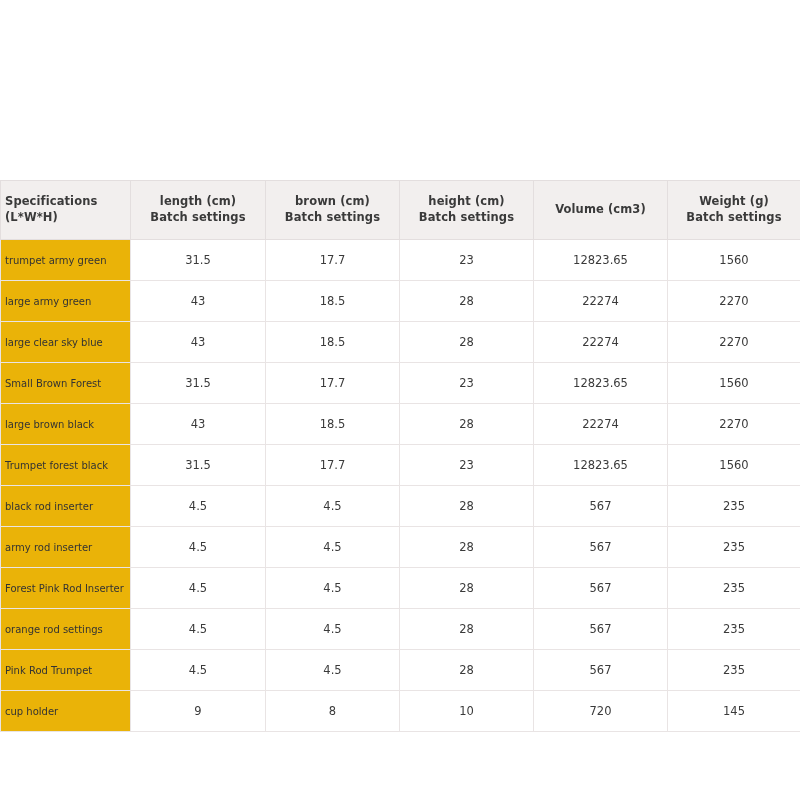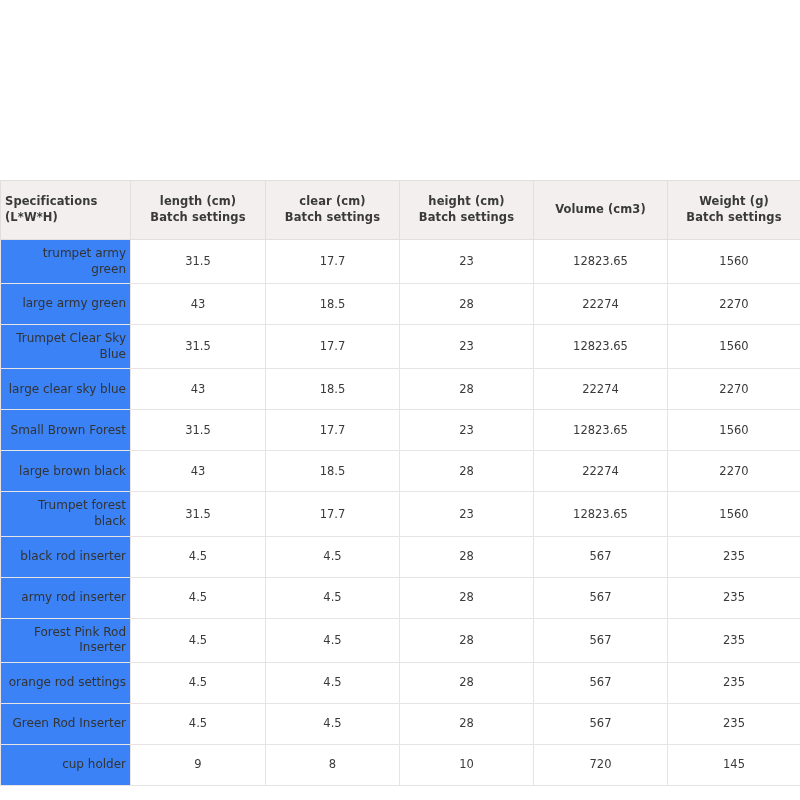--- a/index.html
+++ b/index.html
@@ -57,24 +57,24 @@
     color: #3a3a3a;
     font-size: 11.5px;
     text-align: center;
     padding: 6px 4px;
     height: 28px;
     border: 1px solid #e9e4e4;
     line-height: 1.3;
     vertical-align: middle;
   }
   table.spec-table tbody td.label {
-    background: #3b82f6;
+    background: #eab308;
     color: #333333;
-    font-size: 12px;
-    text-align: right;
+    font-size: 10px;
+    text-align: left;
   }
   .two-line { display: block; }
 </style>
 </head>
 <body>
 
 <div id="page">
   <div id="spec-table-wrap">
     <table class="spec-table">
       <colgroup>
@@ -88,21 +88,21 @@
       <thead>
         <tr>
           <th class="first">
             <span class="two-line">Specifications (L*W*H)</span>
           </th>
           <th>
             <span class="two-line">length (cm)</span>
             <span class="two-line">Batch settings</span>
           </th>
           <th>
-            <span class="two-line">clear (cm)</span>
+            <span class="two-line">brown (cm)</span>
             <span class="two-line">Batch settings</span>
           </th>
           <th>
             <span class="two-line">height (cm)</span>
             <span class="two-line">Batch settings</span>
           </th>
           <th>
             <span class="two-line">Volume (cm3)</span>
           </th>
           <th>
@@ -122,28 +122,20 @@
         </tr>
         <tr>
           <td class="label">large army green</td>
           <td>43</td>
           <td>18.5</td>
           <td>28</td>
           <td>22274</td>
           <td>2270</td>
         </tr>
         <tr>
-          <td class="label">Trumpet Clear Sky Blue</td>
-          <td>31.5</td>
-          <td>17.7</td>
-          <td>23</td>
-          <td>12823.65</td>
-          <td>1560</td>
-        </tr>
-        <tr>
           <td class="label">large clear sky blue</td>
           <td>43</td>
           <td>18.5</td>
           <td>28</td>
           <td>22274</td>
           <td>2270</td>
         </tr>
         <tr>
           <td class="label">Small Brown Forest</td>
           <td>31.5</td>
@@ -194,21 +186,21 @@
         </tr>
         <tr>
           <td class="label">orange rod settings</td>
           <td>4.5</td>
           <td>4.5</td>
           <td>28</td>
           <td>567</td>
           <td>235</td>
         </tr>
         <tr>
-          <td class="label">Green Rod Inserter</td>
+          <td class="label">Pink Rod Trumpet</td>
           <td>4.5</td>
           <td>4.5</td>
           <td>28</td>
           <td>567</td>
           <td>235</td>
         </tr>
         <tr>
           <td class="label">cup holder</td>
           <td>9</td>
           <td>8</td>

